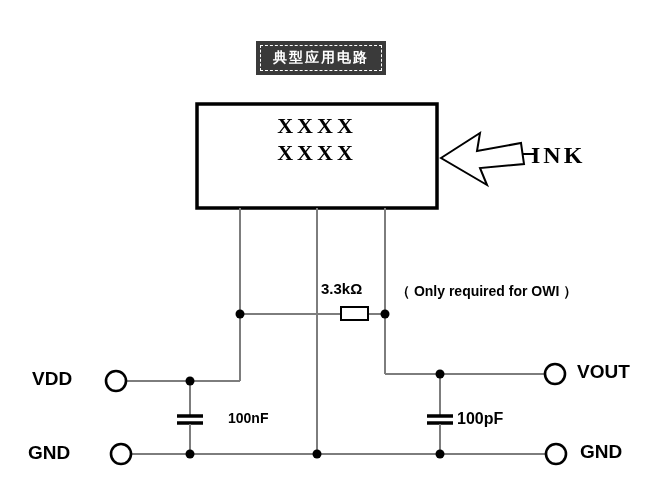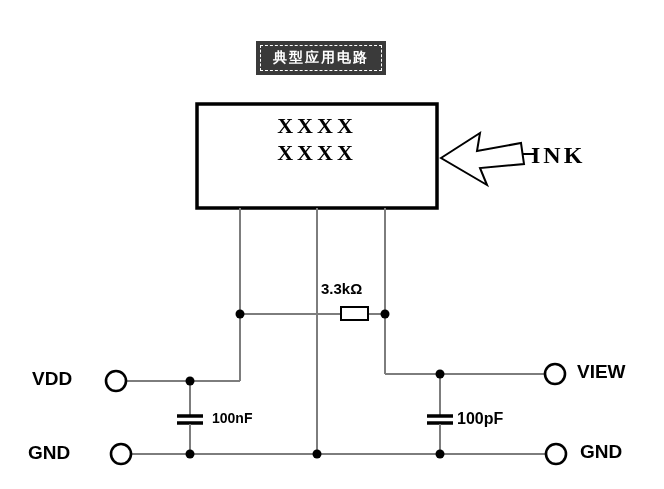--- a/index.html
+++ b/index.html
@@ -30,21 +30,21 @@
   .ic-line-view { font-size:17px; line-height:26px; letter-spacing:1px; }
 
   .lbl { font-weight:bold; white-space:nowrap; }
   .ink      { left:531px; top:126px; font-family:"Liberation Serif", serif; font-size:24px; letter-spacing:3px; }
   .vdd      { left:32px;  top:352px; font-size:19px; }
   .gnd-l    { left:28px;  top:426px; font-size:19px; }
   .vout     { left:577px; top:345px; font-size:19px; }
   .gnd-r    { left:580px; top:425px; font-size:19px; }
   .res-val  { left:321px; top:264px; font-size:15px; }
   .res-note { left:396px; top:267px; font-size:14px; }
-  .cap-l-val{ left:212px; top:394px; font-size:14px; }
+  .cap-l-val{ left:228px; top:394px; font-size:14px; }
   .cap-r-val{ left:457px; top:394px; font-size:16px; }
 </style>
 </head>
 <body>
 
 <div class="stage">
 
   <svg class="circuit" viewBox="0 0 664 489">
 
     <rect class="ic-box" x="197" y="88" width="240" height="104"></rect>
@@ -92,21 +92,22 @@
   </div>
 
   <div class="ic-text abs">
     <div class="ic-line-part">XXXX</div>
     <div class="ic-line-part">XXXX</div>
   </div>
 
   <div class="abs lbl ink">INK</div>
 
   <div class="abs lbl res-val">3.3kΩ</div>
+  <div class="abs lbl res-note">（ Only required for OWI ）</div>
   <div class="abs lbl cap-l-val">100nF</div>
   <div class="abs lbl cap-r-val">100pF</div>
 
   <div class="abs lbl vdd">VDD</div>
   <div class="abs lbl gnd-l">GND</div>
-  <div class="abs lbl vout">VIEW</div>
+  <div class="abs lbl vout">VOUT</div>
   <div class="abs lbl gnd-r">GND</div>
 
 </div>
 
 </body></html>

